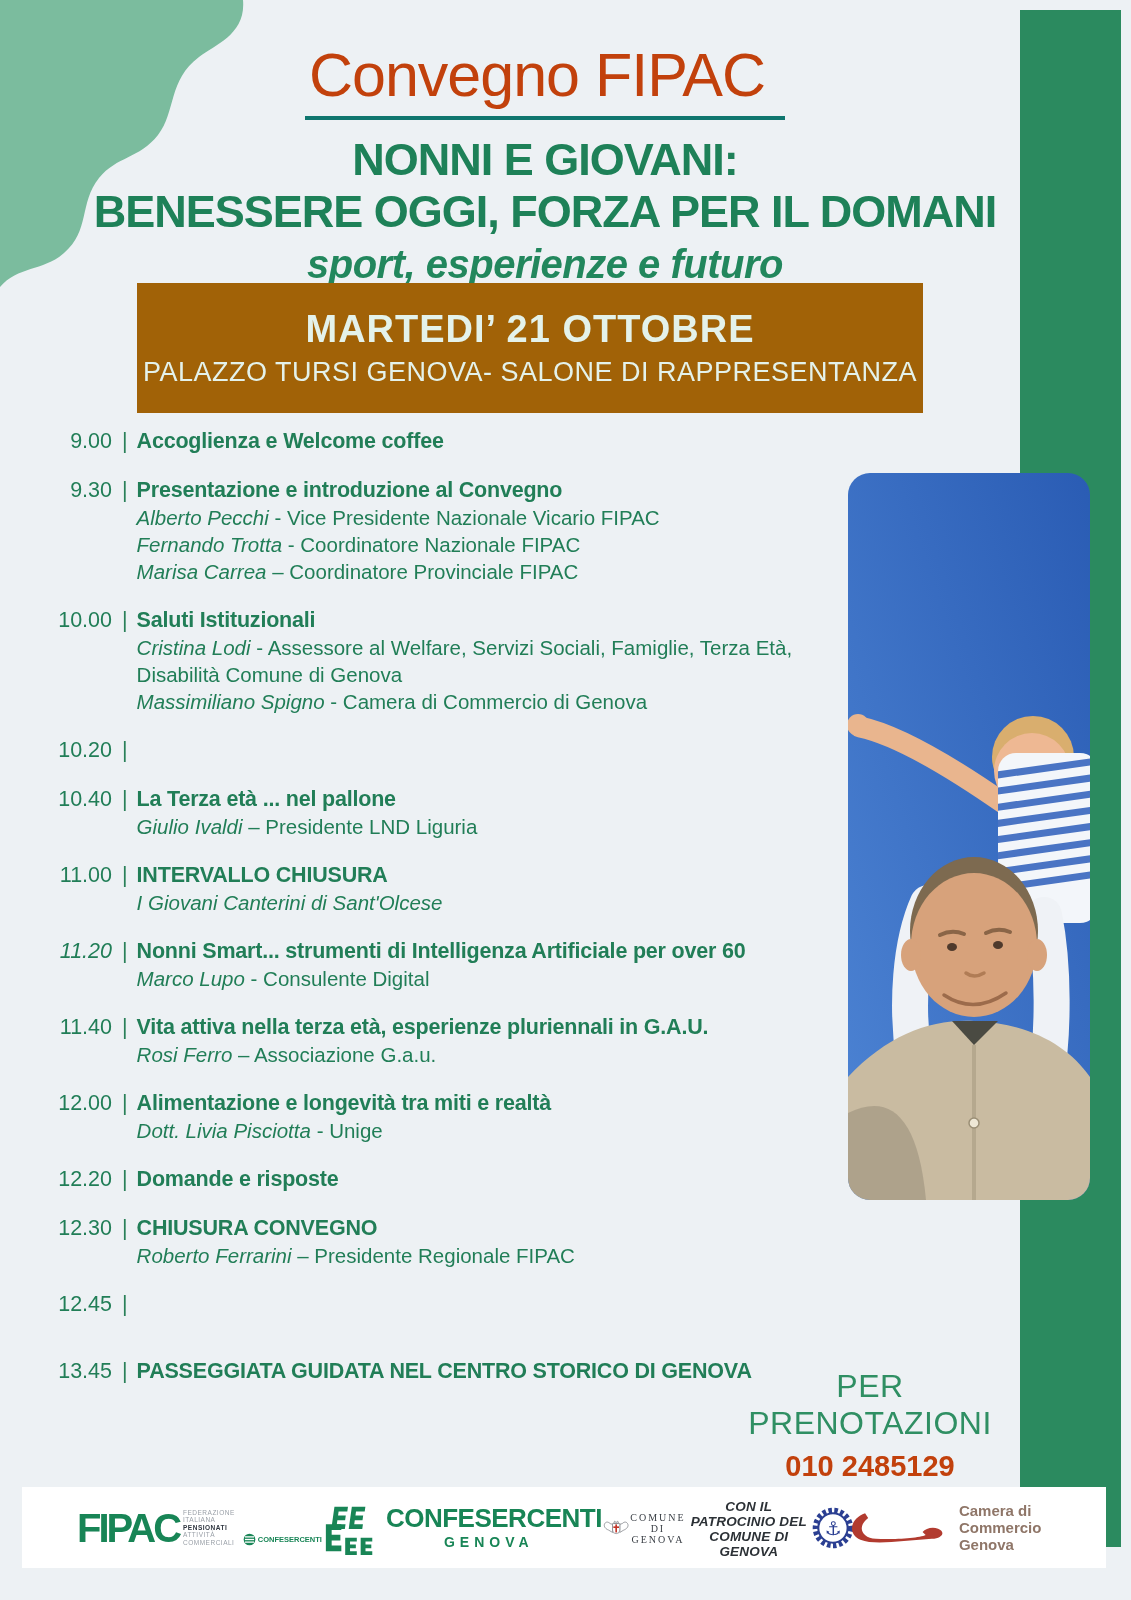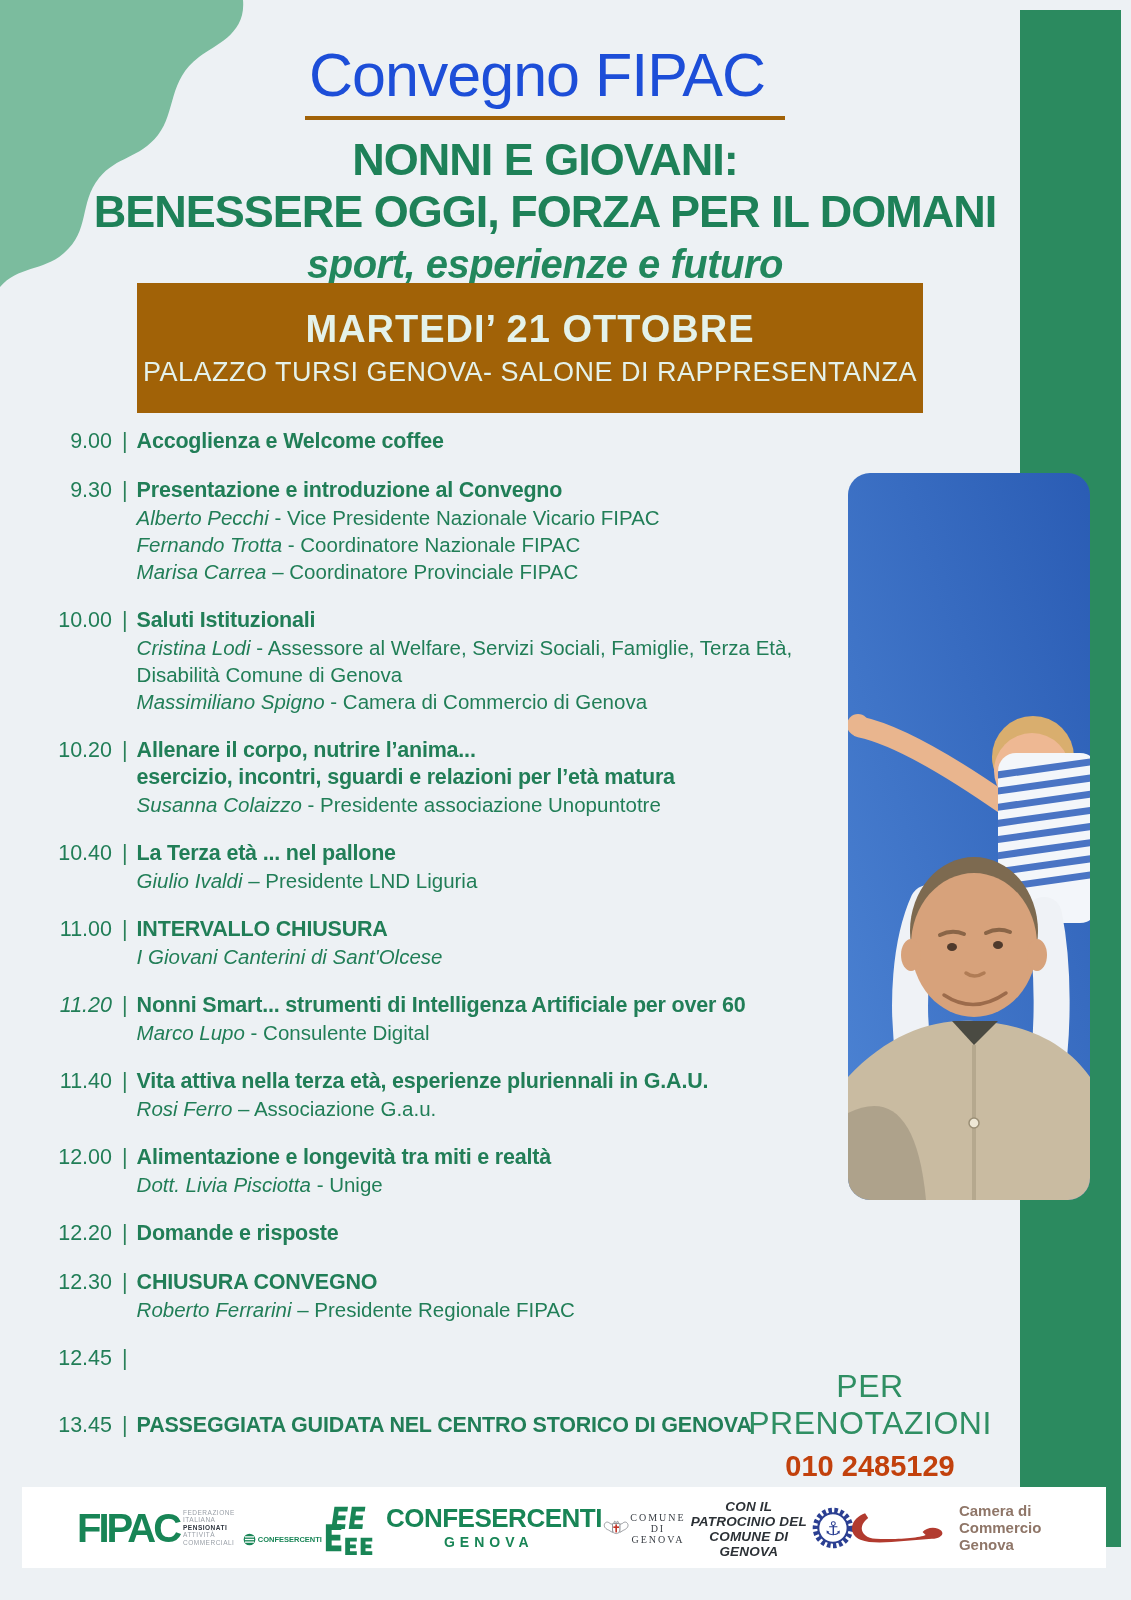--- a/index.html
+++ b/index.html
@@ -13,22 +13,22 @@
 
   
   #corner-blob{left:0;top:0;z-index:1;}
 
   
   #green-bar{left:1020px;top:10px;width:101px;height:1537px;background:#2b8a5f;z-index:1;}
 
   
   #header{left:70px;top:40px;width:950px;text-align:center;z-index:2;color:#23895e;}
   #main-title{
-    display:inline-block;font-size:61px;font-weight:500;color:#1d4ed8;
-    letter-spacing:-1px;padding:0 20px 6px 4px;border-bottom:4px solid #a16207;
+    display:inline-block;font-size:61px;font-weight:500;color:#c2410c;
+    letter-spacing:-1px;padding:0 20px 6px 4px;border-bottom:4px solid #0f766e;
   }
   .sub-bold{font-size:45px;font-weight:800;color:#1e8158;letter-spacing:-1px;line-height:52px;}
   #subtitle-line1{margin-top:14px;}
   #subtitle-line3{font-size:40px;font-style:italic;font-weight:600;color:#22875d;margin-top:4px;letter-spacing:-0.5px;}
 
   
   #banner{
     left:137px;top:283px;width:786px;height:130px;background:#a16207;z-index:2;
     color:#e4f2ea;text-align:center;display:flex;flex-direction:column;justify-content:center;gap:6px;
   }
@@ -132,25 +132,20 @@
     <div class="content">
       <div class="item-title">Saluti Istituzionali</div>
       <div class="speaker"><span class="sp-name">Cristina Lodi</span> <span class="sp-rest">- Assessore al Welfare, Servizi Sociali, Famiglie, Terza Età, Disabilità Comune di Genova</span></div>
       <div class="speaker"><span class="sp-name">Massimiliano Spigno</span> <span class="sp-rest">- Camera di Commercio di Genova</span></div>
     </div>
   </div>
 
   <div class="item">
     <span class="time">10.20</span>
     <span class="pipe">|</span>
-    <div class="content">
-      <div class="item-title">Allenare il corpo, nutrire l’anima...</div>
-      <div class="item-title">esercizio, incontri, sguardi e relazioni per l’età matura</div>
-      <div class="speaker"><span class="sp-name">Susanna Colaizzo</span> <span class="sp-rest">- Presidente associazione Unopuntotre</span></div>
-    </div>
   </div>
 
   <div class="item">
     <span class="time">10.40</span>
     <span class="pipe">|</span>
     <div class="content">
       <div class="item-title">La Terza età ... nel pallone</div>
       <div class="speaker"><span class="sp-name">Giulio Ivaldi</span> <span class="sp-rest">– Presidente LND Liguria</span></div>
     </div>
   </div>

